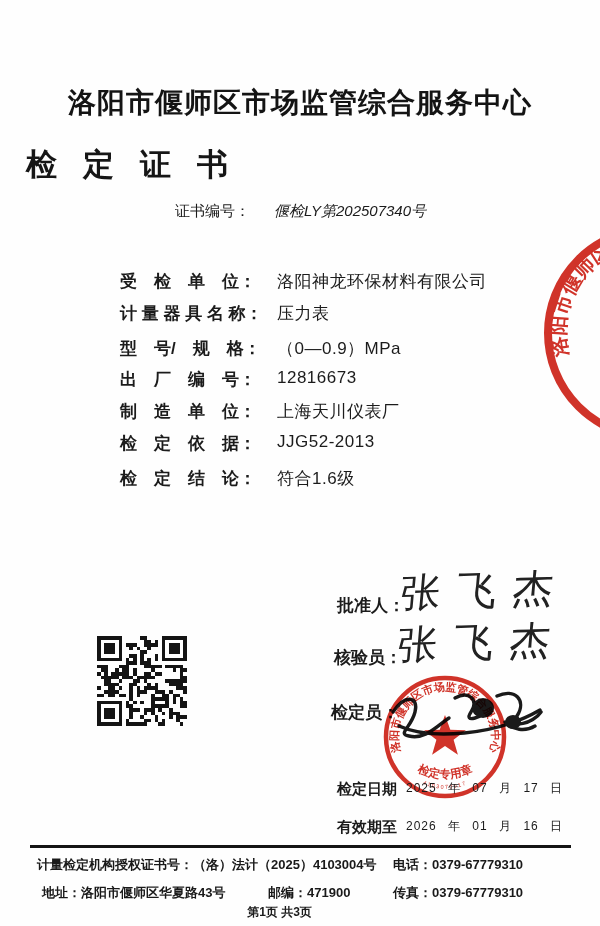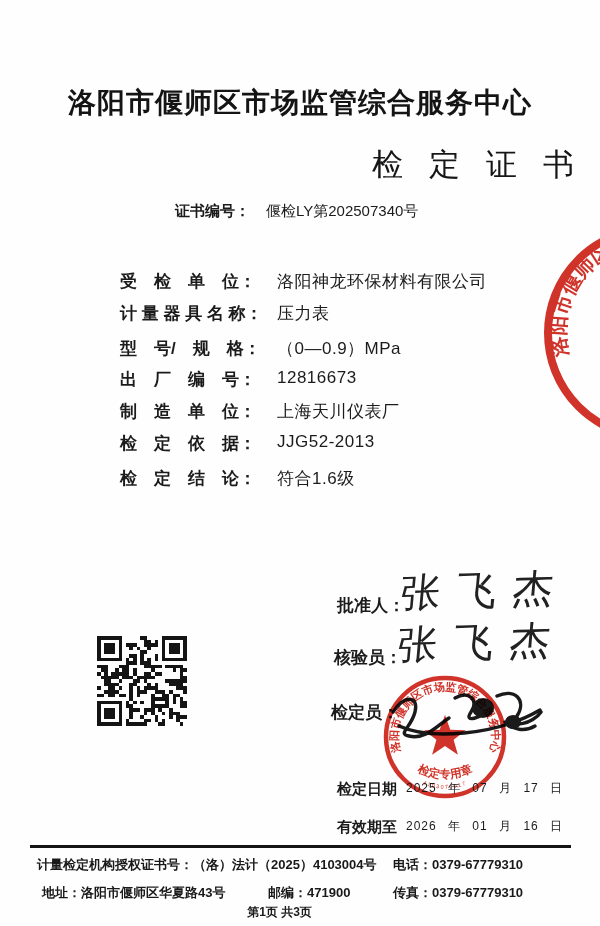--- a/index.html
+++ b/index.html
@@ -4,25 +4,25 @@
 <style>
   html,body{margin:0;padding:0;}
   body{
     width:600px;height:926px;position:relative;overflow:hidden;
     background:#fefefe;color:#1b1b1b;
     font-family:"Liberation Sans","DejaVu Sans",sans-serif;
   }
   .abs{position:absolute;}
   .org-title{top:84px;left:0;width:600px;text-align:center;
     font-size:28px;font-weight:bold;letter-spacing:1px;color:#141414;}
-  .doc-title{top:144px;left:0;width:600px;text-align:right;
-    font-size:31px;font-weight:normal;letter-spacing:26px;text-indent:26px;color:#161616;}
+  .doc-title{top:144px;left:0;width:600px;text-align:left;
+    font-size:31px;font-weight:bold;letter-spacing:26px;text-indent:26px;color:#161616;}
   .cert-line{top:202px;left:175px;font-size:15px;white-space:nowrap;}
-  .cert-line .lab{font-weight:bold;text-align:center;}
-  .cert-line .val{margin-left:16px;}
+  .cert-line .lab{font-weight:normal;text-align:center;}
+  .cert-line .val{margin-left:24px;font-style:italic;}
   .frow{left:88px;font-size:17px;white-space:nowrap;}
   .flabel{display:inline-block;width:157px;font-weight:bold;vertical-align:top;margin-left:32px;}
   .fvalue{letter-spacing:0.5px;}
   .siglab{font-size:17px;font-weight:bold;white-space:nowrap;}
   .signame{font-size:40px;font-weight:normal;letter-spacing:16px;white-space:nowrap;
     transform:skewX(-7deg) rotate(-2deg);transform-origin:left bottom;color:#222;}
   .drow-lab{font-size:15px;font-weight:bold;white-space:nowrap;}
   .drow-val{font-size:12px;white-space:nowrap;word-spacing:7px;letter-spacing:1px;}
   .divider{top:845px;left:30px;width:541px;height:2.5px;background:#141414;}
   .foot{font-size:13px;font-weight:bold;white-space:nowrap;color:#191919;}

